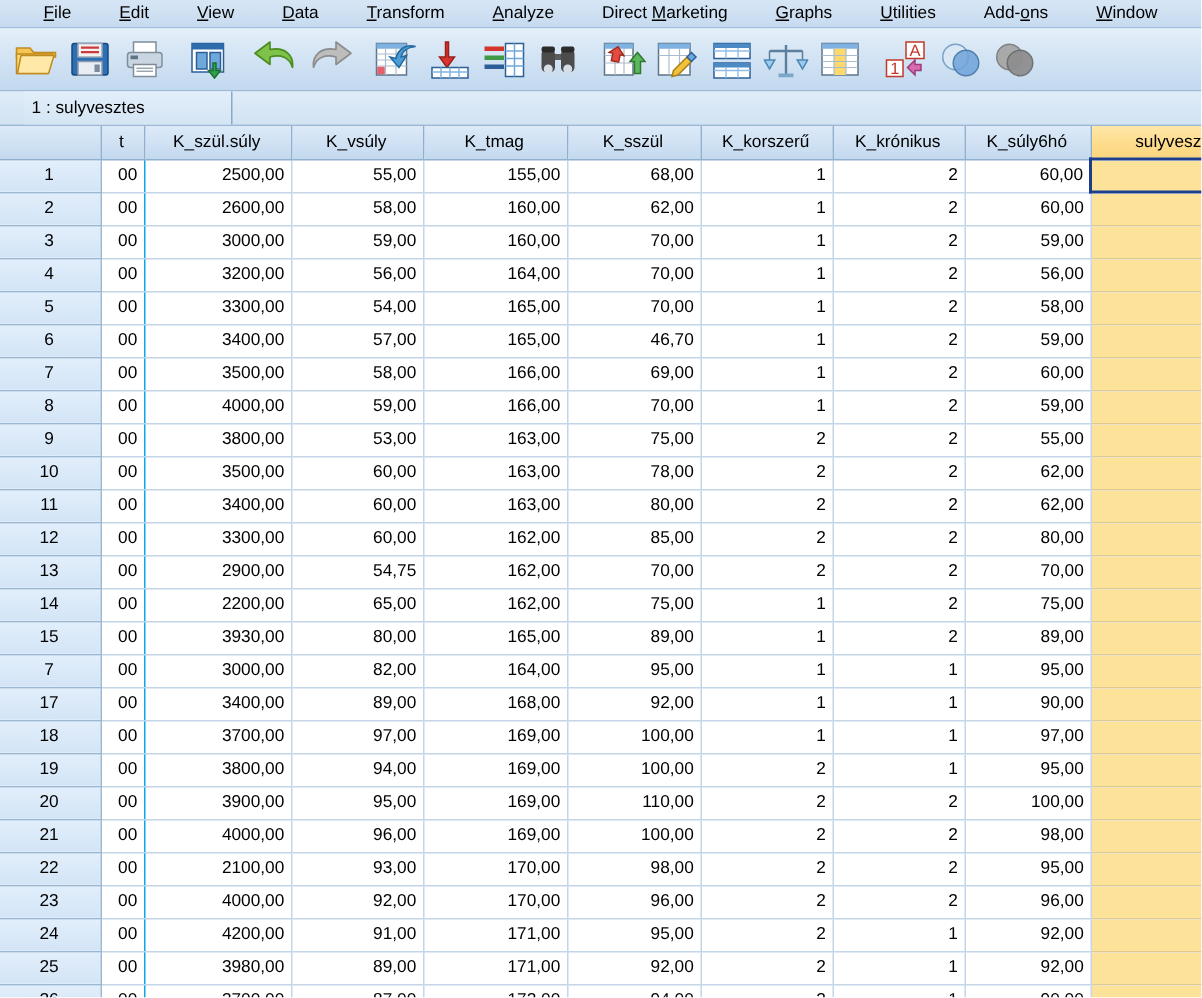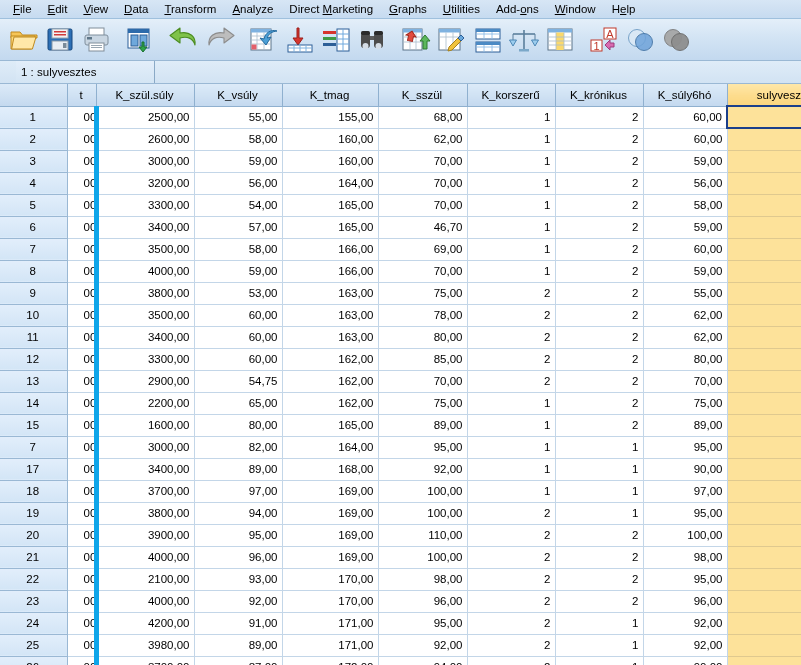--- a/index.html
+++ b/index.html
@@ -28,20 +28,21 @@
     padding-left: 5px;
     flex: 0 0 auto;
   }
   .menu-item {
     font-size: 11.5px;
     color: #000000;
     padding: 1px 8px 1px 8px;
     white-space: nowrap;
     line-height: 15px;
     cursor: default;
+    margin-left: 16px;
   }
   .menu-item .mn { text-decoration: underline; }
 
   
   .toolbar {
     height: 42px;
     background: linear-gradient(to bottom, #e4eff9 0%, #d3e4f4 45%, #c3d9ef 100%);
     border-bottom: 1px solid #9ab8d4;
     display: flex;
     align-items: center;
@@ -133,23 +134,23 @@
     text-align: center;
     color: #10325c;
   }
   td.cell {
     background: #ffffff;
     border-right: 1px solid #c3d6e8;
     border-bottom: 1px solid #c3d6e8;
     text-align: right;
   }
   td.cell.partial {
-    text-align: left;
-    border-right: 5px solid #0ea5e9;
-    padding-left: 16px;
+    text-align: right;
+    border-right: 1px solid #0ea5e9;
+    padding-left: 3px;
   }
   td.cell.hilite {
     background: #fde29a;
     border-right: 1px solid #c3d6e8;
     border-bottom: 1px solid #dfc98f;
   }
   td.cell.active {
     background: #fde29a;
     border: 2px solid #1b3f8b;
   }
@@ -596,21 +597,21 @@
             <td class="cell">162,00</td>
             <td class="cell">75,00</td>
             <td class="cell">1</td>
             <td class="cell">2</td>
             <td class="cell">75,00</td>
             <td class="cell hilite">10,00</td>
           </tr>
           <tr>
             <td class="rownum">15</td>
             <td class="cell partial">00</td>
-            <td class="cell">1600,00</td>
+            <td class="cell">3930,00</td>
             <td class="cell">80,00</td>
             <td class="cell">165,00</td>
             <td class="cell">89,00</td>
             <td class="cell">1</td>
             <td class="cell">2</td>
             <td class="cell">89,00</td>
             <td class="cell hilite">9,00</td>
           </tr>
           <tr>
             <td class="rownum">7</td>

